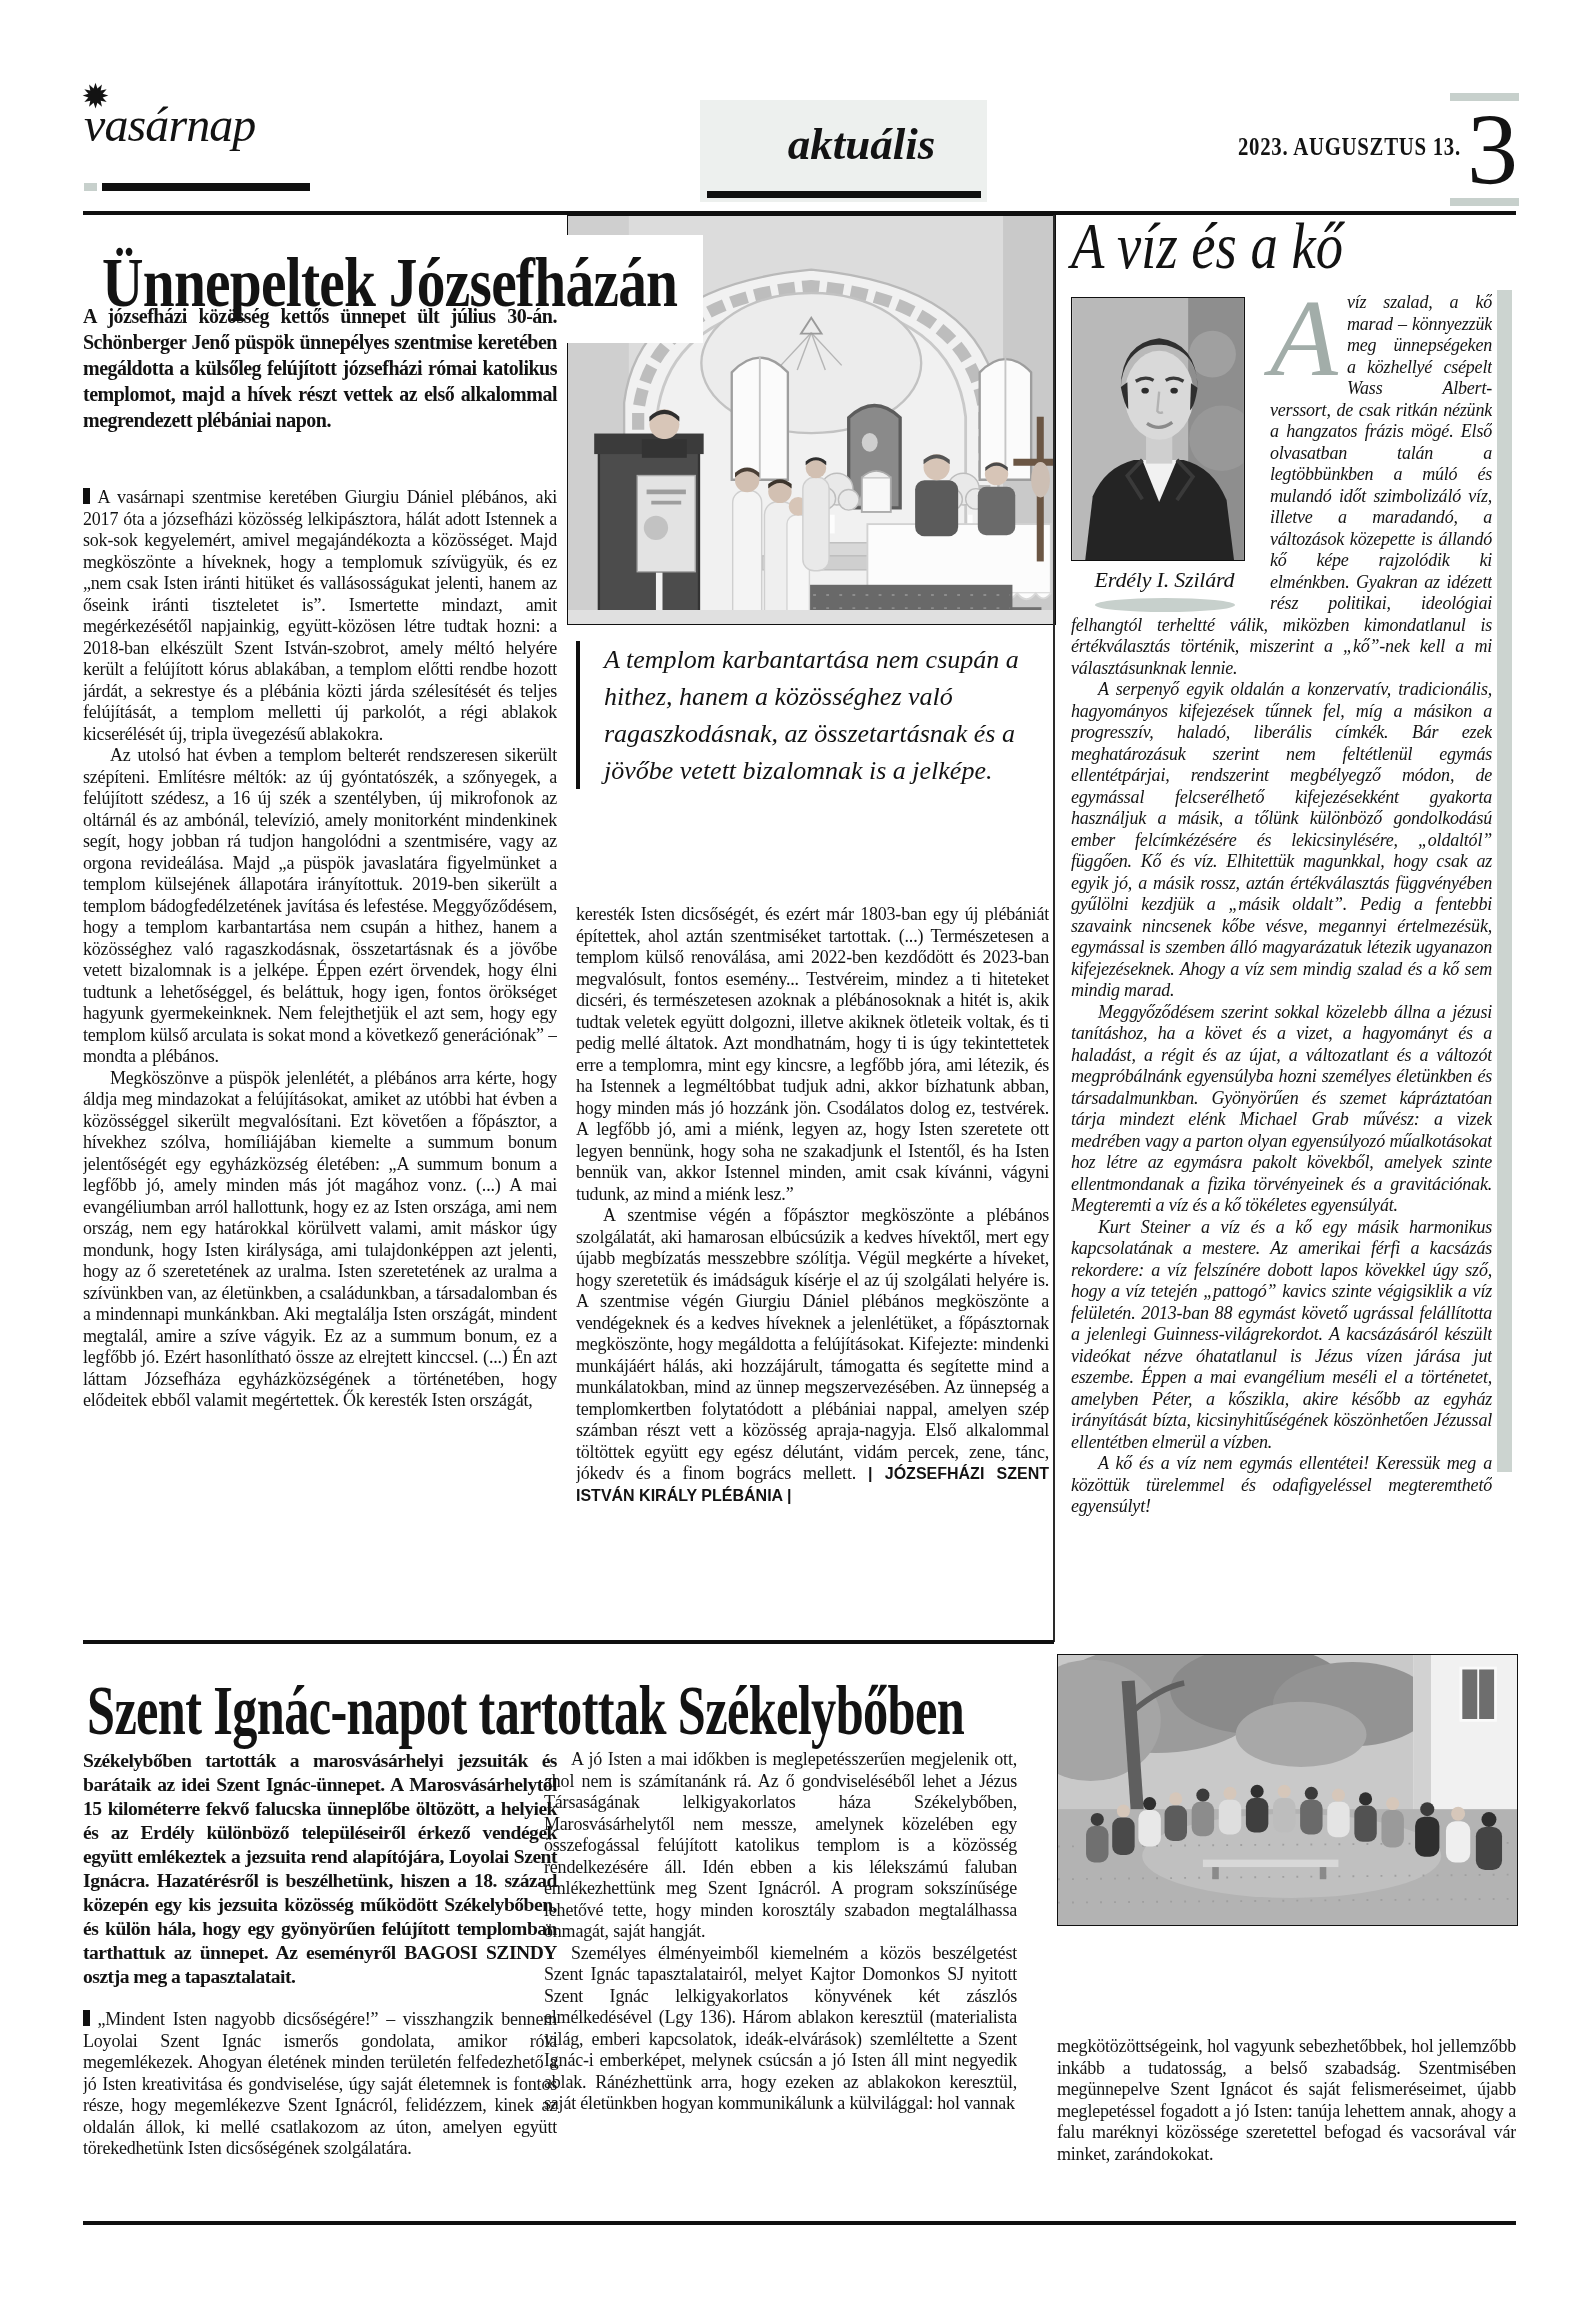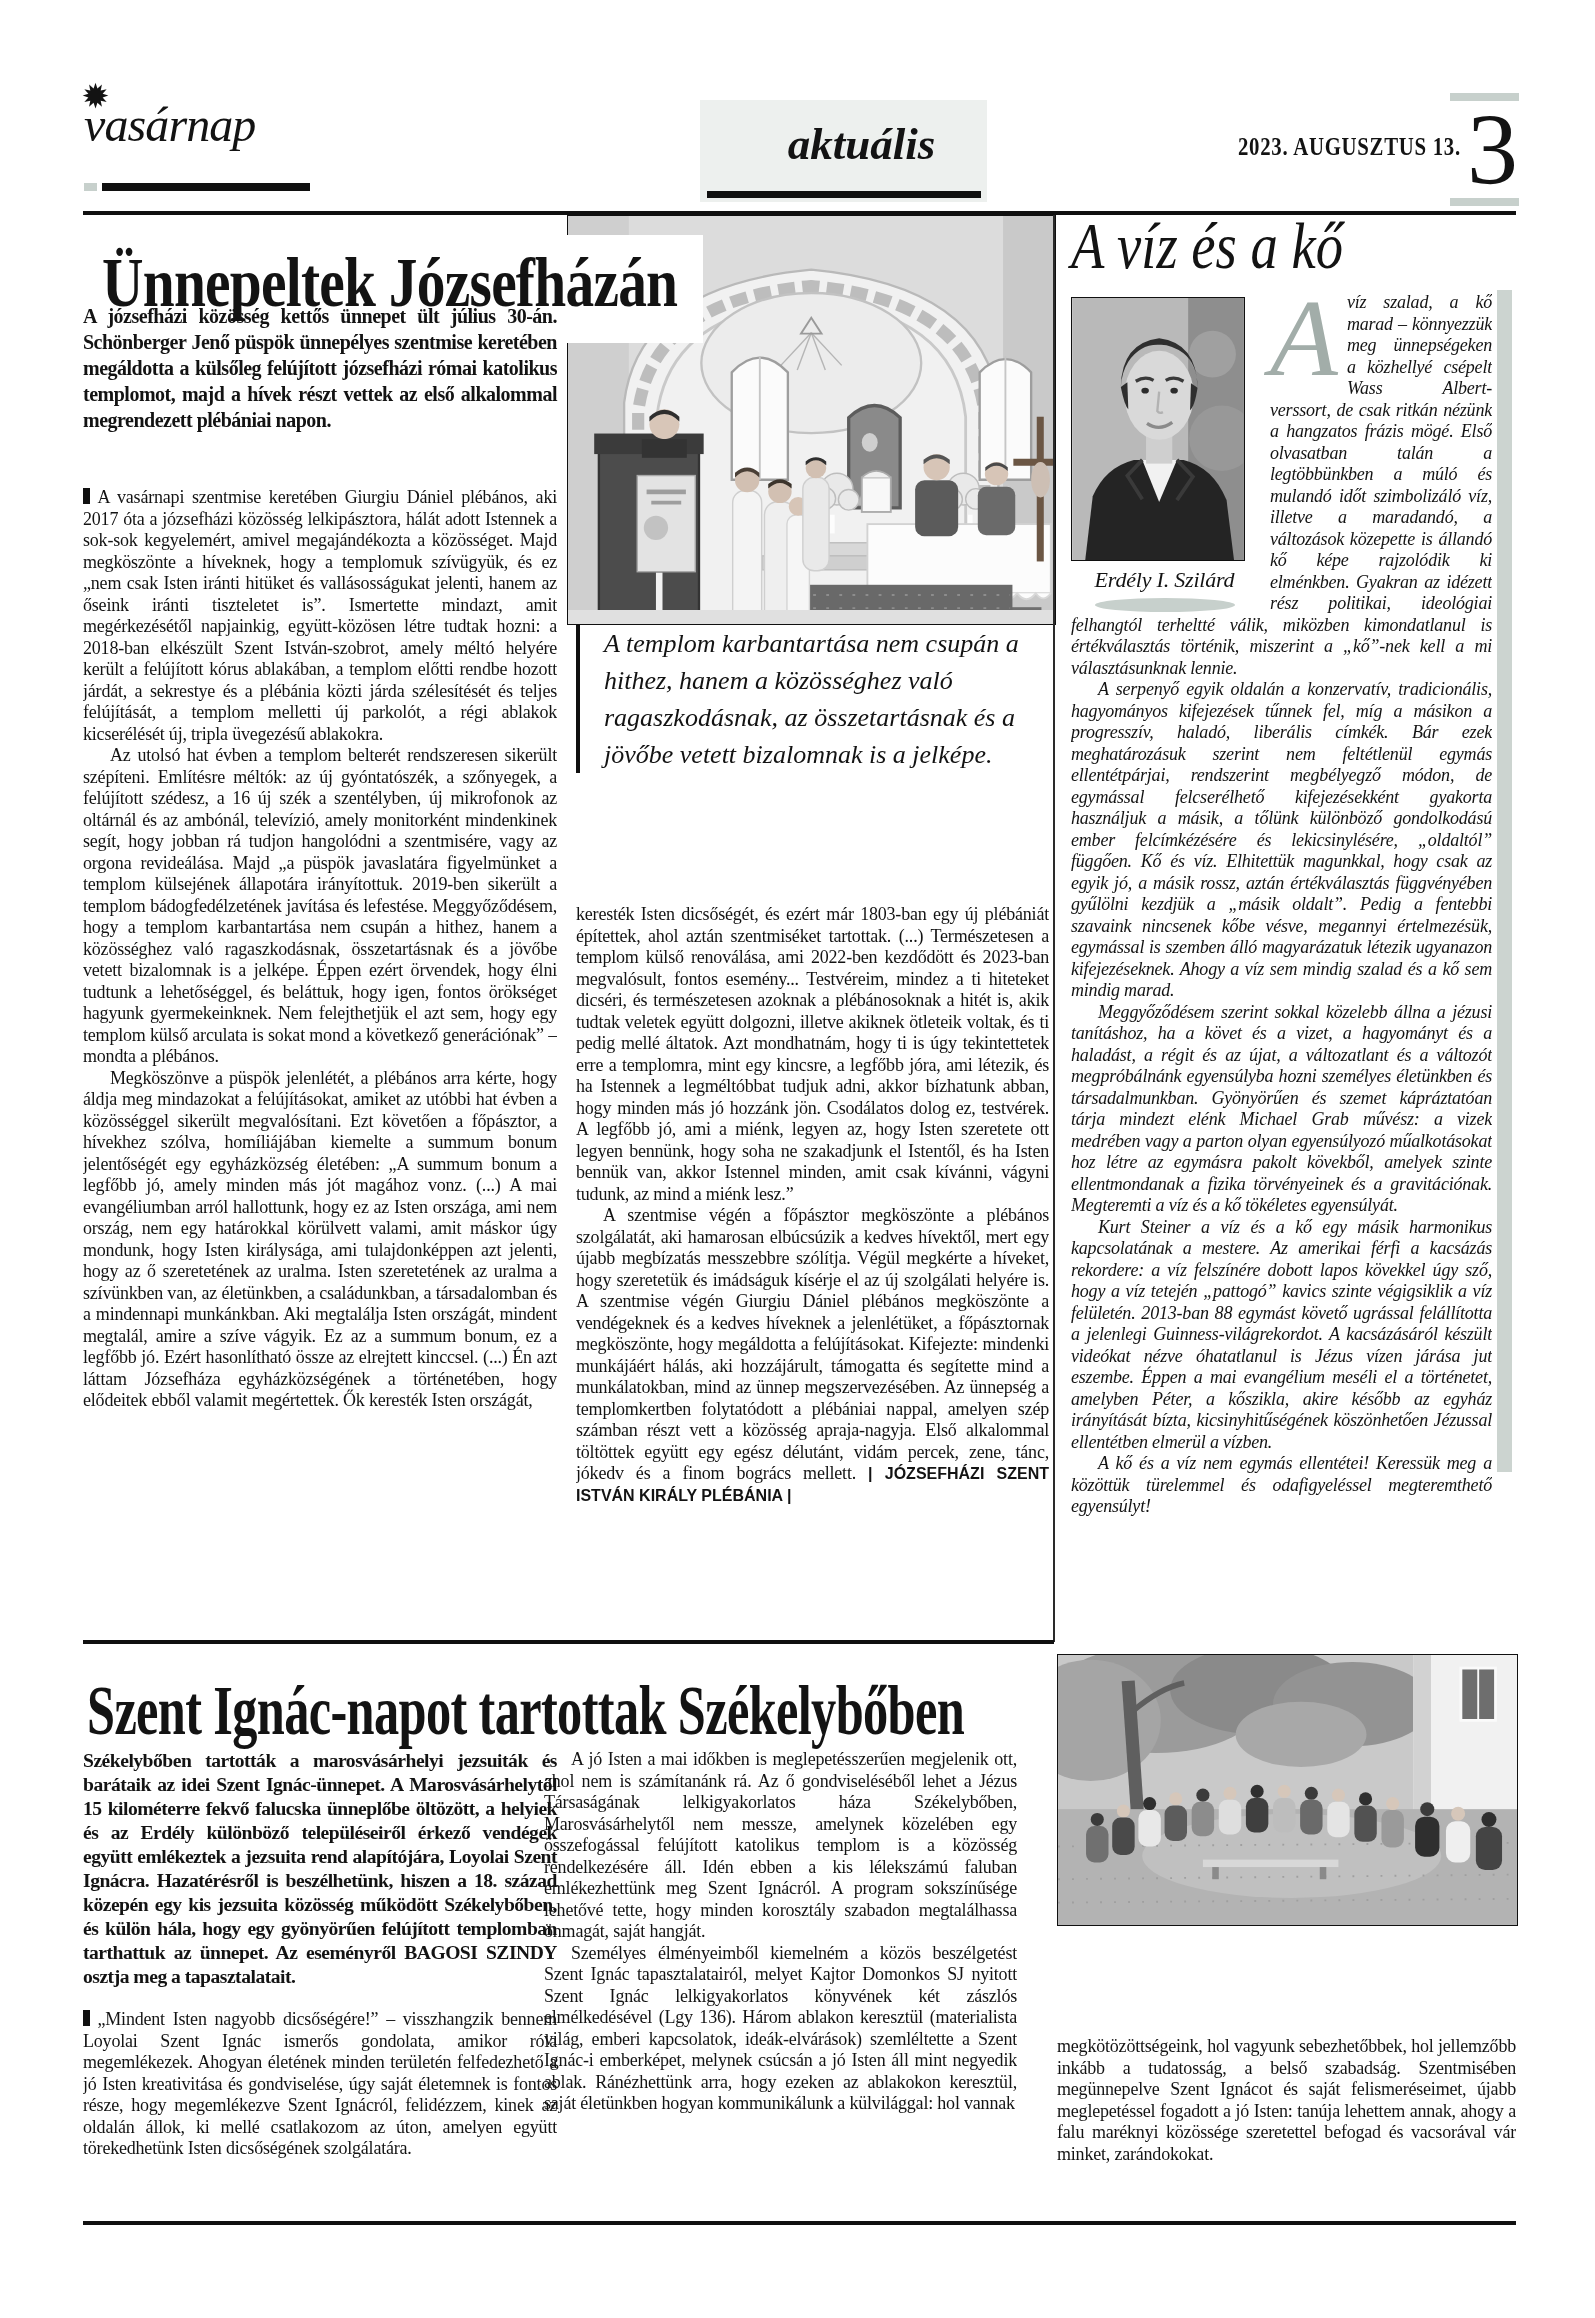--- a/index.html
+++ b/index.html
@@ -157,21 +157,21 @@
   </div>
 
   <div class="abs lead" style="left:83px;top:303px;width:474px;">A józsefházi közösség kettős ünnepet ült július 30-án. Schönberger Jenő püspök ünnepélyes szentmise keretében megáldotta a külsőleg felújított józsefházi római katolikus templomot, majd a hívek részt vettek az első alkalommal megrendezett plébániai napon.</div>
 
   <div class="abs bodycol" style="left:83px;top:487px;width:474px;height:1124px;">
     <p><span class="pmark"></span><span>A vasárnapi szentmise keretében Giurgiu Dániel plébános, aki 2017 óta a józsefházi közösség lelkipásztora, hálát adott Istennek a sok-sok kegyelemért, amivel megajándékozta a közösséget. Majd megköszönte a híveknek, hogy a templomuk szívügyük, és ez „nem csak Isten iránti hitüket és vallásosságukat jelenti, hanem az őseink iránti tiszteletet is”. Ismertette mindazt, amit megérkezésétől napjainkig, együtt-közösen létre tudtak hozni: a 2018-ban elkészült Szent István-szobrot, amely méltó helyére került a felújított kórus ablakában, a templom előtti rendbe hozott járdát, a sekrestye és a plébánia közti járda szélesítését és teljes felújítását, a templom melletti új parkolót, a régi ablakok kicserélését új, tripla üvegezésű ablakokra.</span></p>
     <p class="ind">Az utolsó hat évben a templom belterét rendszeresen sikerült szépíteni. Említésre méltók: az új gyóntatószék, a szőnyegek, a felújított szédesz, a 16 új szék a szentélyben, új mikrofonok az oltárnál és az ambónál, televízió, amely monitorként mindenkinek segít, hogy jobban rá tudjon hangolódni a szentmisére, vagy az orgona revideálása. Majd „a püspök javaslatára figyelmünket a templom külsejének állapotára irányítottuk. 2019-ben sikerült a templom bádogfedélzetének javítása és lefestése. Meggyőződésem, hogy a templom karbantartása nem csupán a hithez, hanem a közösséghez való ragaszkodásnak, összetartásnak és a jövőbe vetett bizalomnak is a jelképe. Éppen ezért örvendek, hogy élni tudtunk a lehetőséggel, és beláttuk, hogy igen, fontos örökséget hagyunk gyermekeinknek. Nem felejthetjük el azt sem, hogy egy templom külső arculata is sokat mond a következő generációnak” – mondta a plébános.</p>
     <p class="ind">Megköszönve a püspök jelenlétét, a plébános arra kérte, hogy áldja meg mindazokat a felújításokat, amiket az utóbbi hat évben a közösséggel sikerült megvalósítani. Ezt követően a főpásztor, a hívekhez szólva, homíliájában kiemelte a summum bonum jelentőségét egy egyházközség életében: „A summum bonum a legfőbb jó, amely minden más jót magához vonz. (...) A mai evangéliumban arról hallottunk, hogy ez az Isten országa, ami nem ország, nem egy határokkal körülvett valami, amit máskor úgy mondunk, hogy Isten királysága, ami tulajdonképpen azt jelenti, hogy az ő szeretetének az uralma. Isten szeretetének az uralma a szívünkben van, az életünkben, a családunkban, a társadalomban és a mindennapi munkánkban. Aki megtalálja Isten országát, mindent megtalál, amire a szíve vágyik. Ez az a summum bonum, ez a legfőbb jó. Ezért hasonlítható össze az elrejtett kinccsel. (...) Én azt láttam Józsefháza egyházközségének a történetében, hogy elődeitek ebből valamit megértettek. Ők keresték Isten országát,</p>
   </div>
 
-  <div class="abs pullquote" style="left:576px;top:625px;width:449px;">A templom karbantartása nem csupán a hithez, hanem a közösséghez való ragaszkodásnak, az összetartásnak és a jövőbe vetett bizalomnak is a jelképe.</div>
+  <div class="abs pullquote" style="left:576px;top:641px;width:449px;">A templom karbantartása nem csupán a hithez, hanem a közösséghez való ragaszkodásnak, az összetartásnak és a jövőbe vetett bizalomnak is a jelképe.</div>
 
   <div class="abs bodycol" style="left:576px;top:904px;width:473px;height:733px;">
     <p>keresték Isten dicsőségét, és ezért már 1803-ban egy új plébániát építettek, ahol aztán szentmiséket tartottak. (...) Természetesen a templom külső renoválása, ami 2022-ben kezdődött és 2023-ban megvalósult, fontos esemény... Testvéreim, mindez a ti hiteteket dicséri, és természetesen azoknak a plébánosoknak a hitét is, akik tudtak veletek együtt dolgozni, illetve akiknek ötleteik voltak, és ti pedig mellé áltatok. Azt mondhatnám, hogy ti is úgy tekintettetek erre a templomra, mint egy kincsre, a legfőbb jóra, ami létezik, és ha Istennek a legméltóbbat tudjuk adni, akkor bízhatunk abban, hogy minden más jó hozzánk jön. Csodálatos dolog ez, testvérek. A legfőbb jó, ami a miénk, legyen az, hogy Isten szeretete ott legyen bennünk, hogy soha ne szakadjunk el Istentől, és ha Isten bennük van, akkor Istennel minden, amit csak kívánni, vágyni tudunk, az mind a miénk lesz.”</p>
     <p class="ind"><span>A szentmise végén a főpásztor megköszönte a plébános szolgálatát, aki hamarosan elbúcsúzik a kedves hívektől, mert egy újabb megbízatás messzebbre szólítja. Végül megkérte a híveket, hogy szeretetük és imádságuk kísérje el az új szolgálati helyére is. A szentmise végén Giurgiu Dániel plébános megköszönte a vendégeknek és a kedves híveknek a jelenlétüket, a főpásztornak megköszönte, hogy megáldotta a felújításokat. Kifejezte: mindenki munkájáért hálás, aki hozzájárult, támogatta és segítette mind a munkálatokban, mind az ünnep megszervezésében. Az ünnepség a templomkertben folytatódott a plébániai nappal, amelyen szép számban részt vett a közösség apraja-nagyja. Első alkalommal töltöttek együtt egy egész délutánt, vidám percek, zene, tánc, jókedv és a finom bogrács mellett.</span> <strong class="credit">| JÓZSEFHÁZI SZENT ISTVÁN KIRÁLY PLÉBÁNIA |</strong></p>
   </div>
 
   <div class="abs vdivider" style="left:1053px;top:215px;width:1.9px;height:1427px;"></div>
 
   <div class="abs h-opinion" style="left:1071px;top:209px;">A víz és a kő</div>
 

